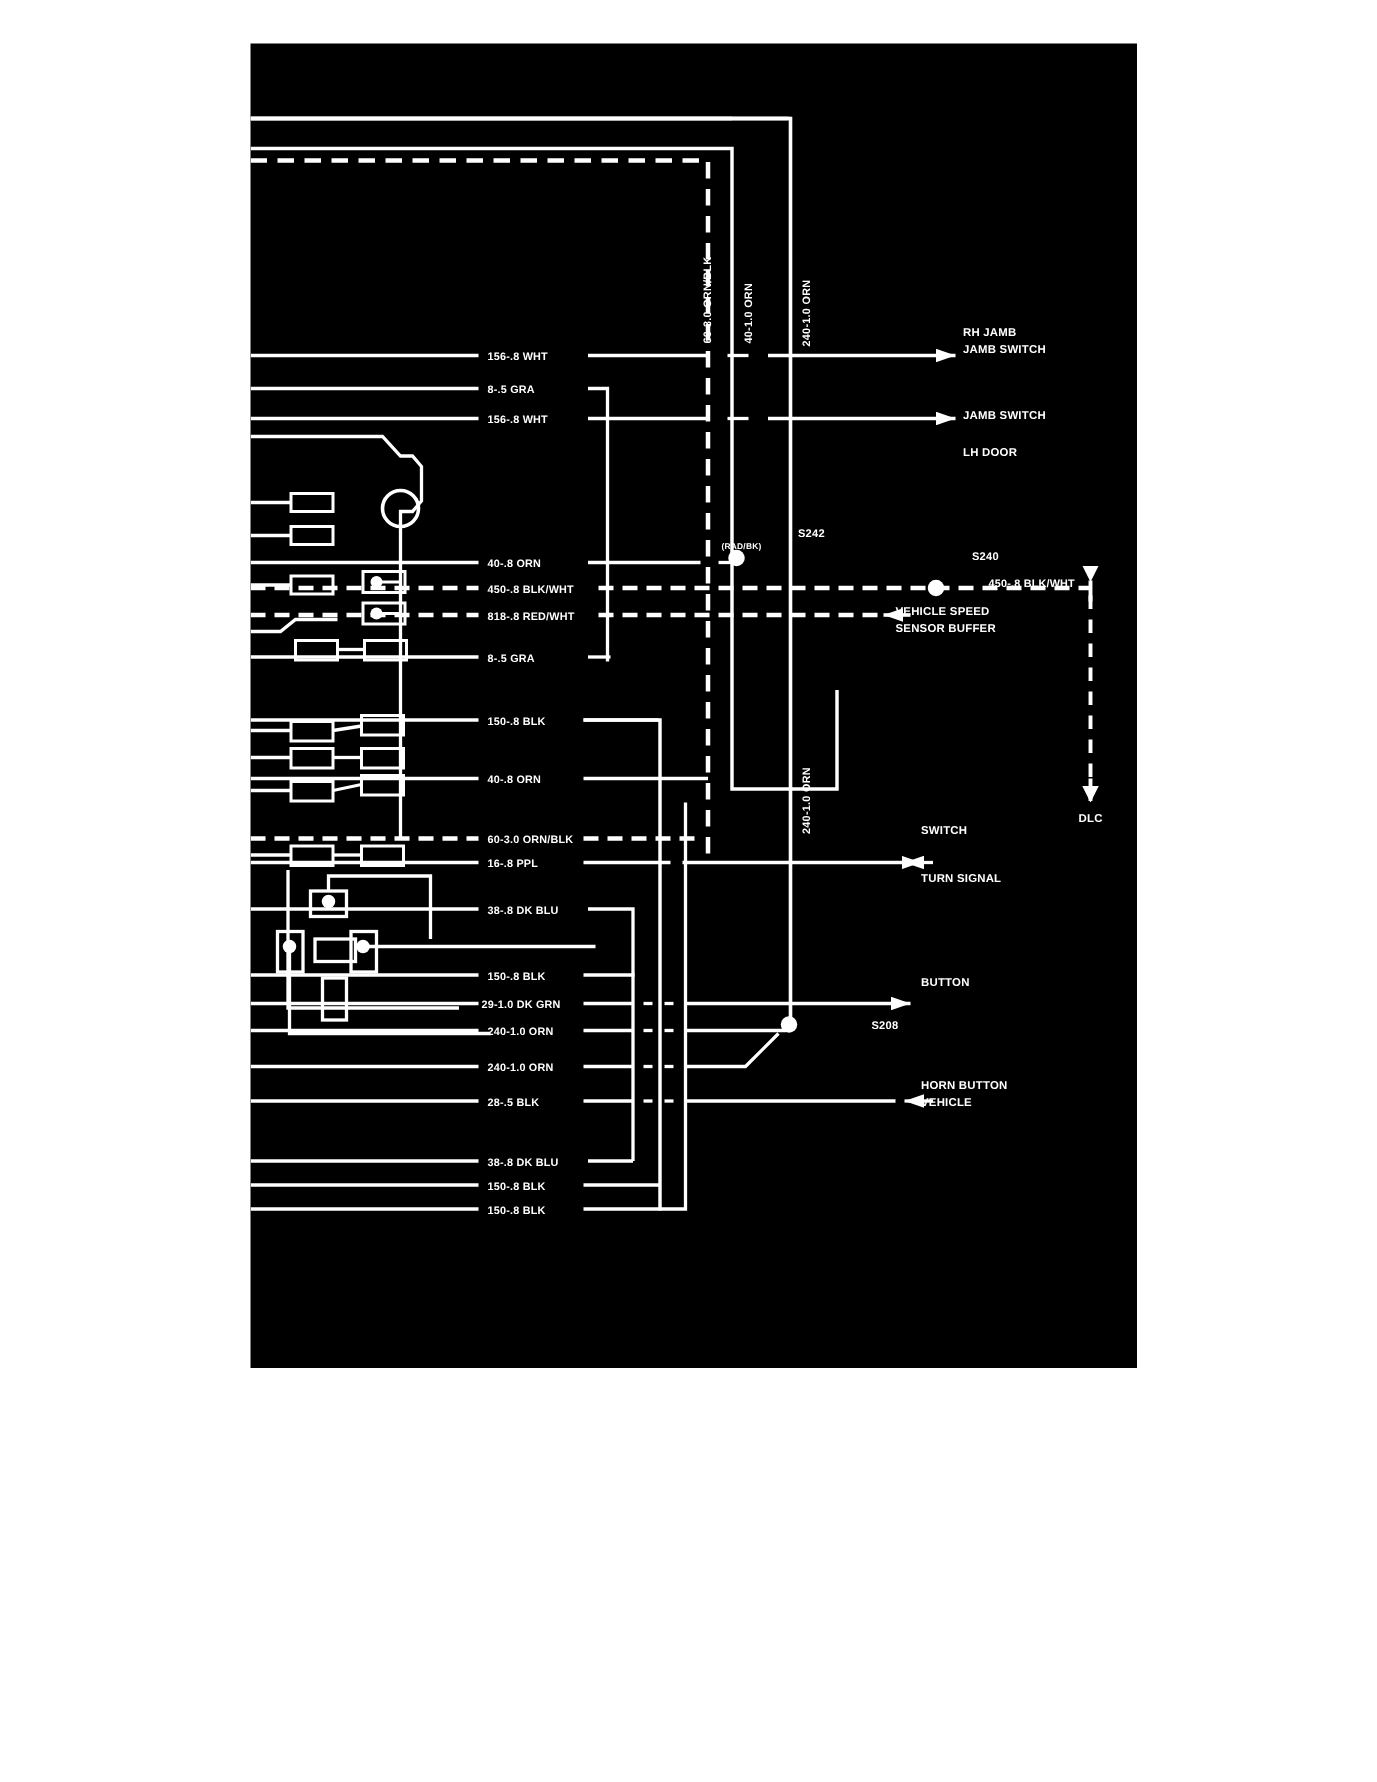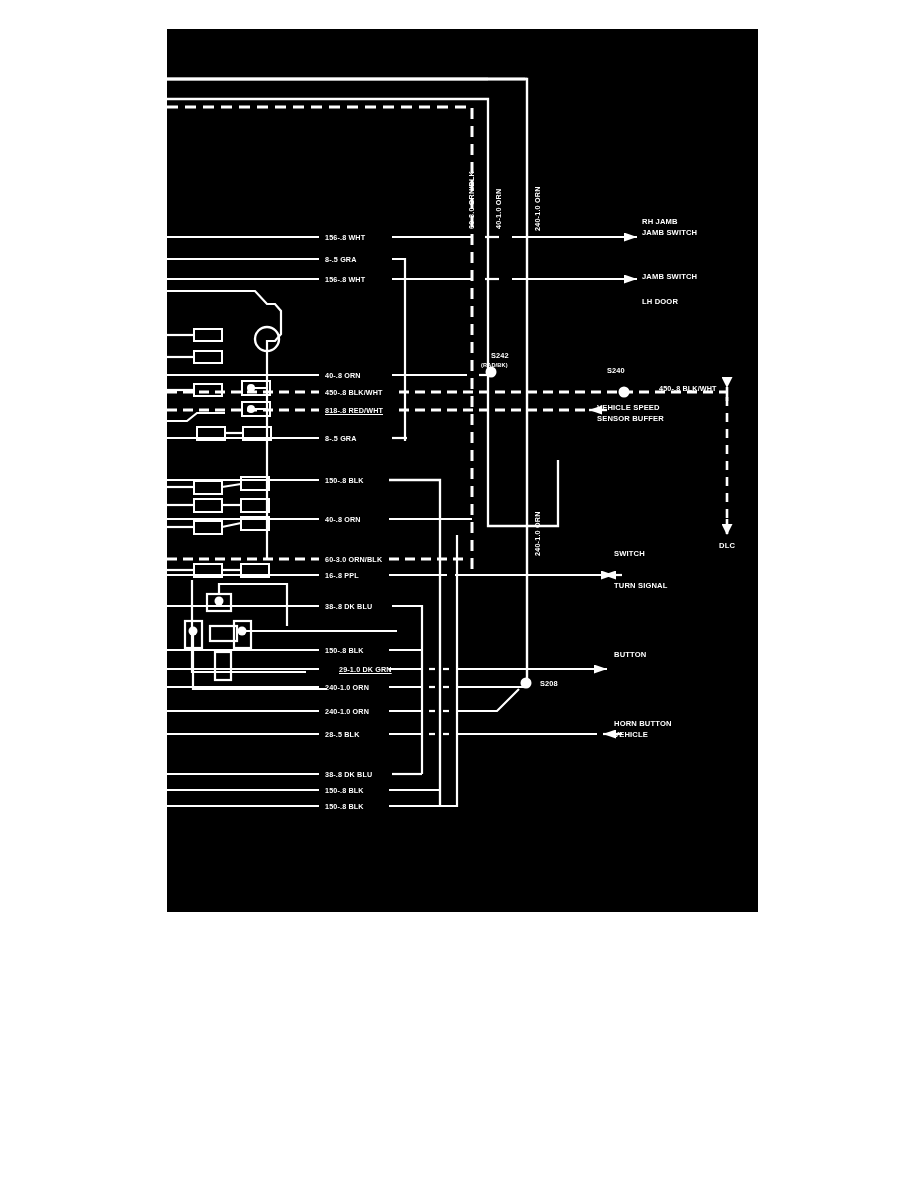--- a/index.html
+++ b/index.html
@@ -44,20 +44,21 @@
     line-height: 9.5px;
   }
   .lbl.wire {
     font-size: 7.2px;
   }
   .lbl.dev {
     font-size: 7.6px;
   }
   .lbl.splice {
     font-size: 7.4px;
+    margin-left: 41px;
   }
   .lbl.tiny {
     font-size: 5.6px;
     font-weight: bold;
   }
   .vlbl {
     position: absolute;
     color: #ffffff;
     font-family: "Liberation Sans", sans-serif;
     font-size: 7.2px;
@@ -331,29 +332,29 @@
     <div class="vlbl" style="left:300px; top:200px;">60-3.0 ORN/BLK</div>
     <div class="vlbl" style="left:327px; top:200px;">40-1.0 ORN</div>
     <div class="vlbl" style="left:366px; top:202px;">240-1.0 ORN</div>
     <div class="vlbl" style="left:366px; top:527px;">240-1.0 ORN</div>
 
     <div class="lbl wire" style="left:158px; top:204px;">156-.8 WHT</div>
     <div class="lbl wire" style="left:158px; top:226px;">8-.5 GRA</div>
     <div class="lbl wire" style="left:158px; top:246px;">156-.8 WHT</div>
     <div class="lbl wire" style="left:158px; top:342px;">40-.8 ORN</div>
     <div class="lbl wire" style="left:158px; top:359px;">450-.8 BLK/WHT</div>
-    <div class="lbl wire" style="left:158px; top:377px;text-decoration:underline;">818-.8 RED/WHT</div>
+    <div class="lbl wire" style="left:158px; top:377px;">818-.8 RED/WHT</div>
     <div class="lbl wire" style="left:158px; top:405px;">8-.5 GRA</div>
     <div class="lbl wire" style="left:158px; top:447px;">150-.8 BLK</div>
     <div class="lbl wire" style="left:158px; top:486px;">40-.8 ORN</div>
     <div class="lbl wire" style="left:158px; top:526px;">60-3.0 ORN/BLK</div>
     <div class="lbl wire" style="left:158px; top:542px;">16-.8 PPL</div>
     <div class="lbl wire" style="left:158px; top:573px;">38-.8 DK BLU</div>
     <div class="lbl wire" style="left:158px; top:617px;">150-.8 BLK</div>
-    <div class="lbl wire" style="left:172px; top:636px;text-decoration:underline;">29-1.0 DK GRN</div>
+    <div class="lbl wire" style="left:154px; top:636px;">29-1.0 DK GRN</div>
     <div class="lbl wire" style="left:158px; top:654px;">240-1.0 ORN</div>
     <div class="lbl wire" style="left:158px; top:678px;">240-1.0 ORN</div>
     <div class="lbl wire" style="left:158px; top:701px;">28-.5 BLK</div>
     <div class="lbl wire" style="left:158px; top:741px;">38-.8 DK BLU</div>
     <div class="lbl wire" style="left:158px; top:757px;">150-.8 BLK</div>
     <div class="lbl wire" style="left:158px; top:773px;">150-.8 BLK</div>
     <div class="lbl wire" style="left:492px; top:355px;">450-.8 BLK/WHT</div>
 
     <div class="lbl dev" style="left:475px; top:188px;">RH JAMB</div>
     <div class="lbl dev" style="left:475px; top:199px;">JAMB SWITCH</div>

